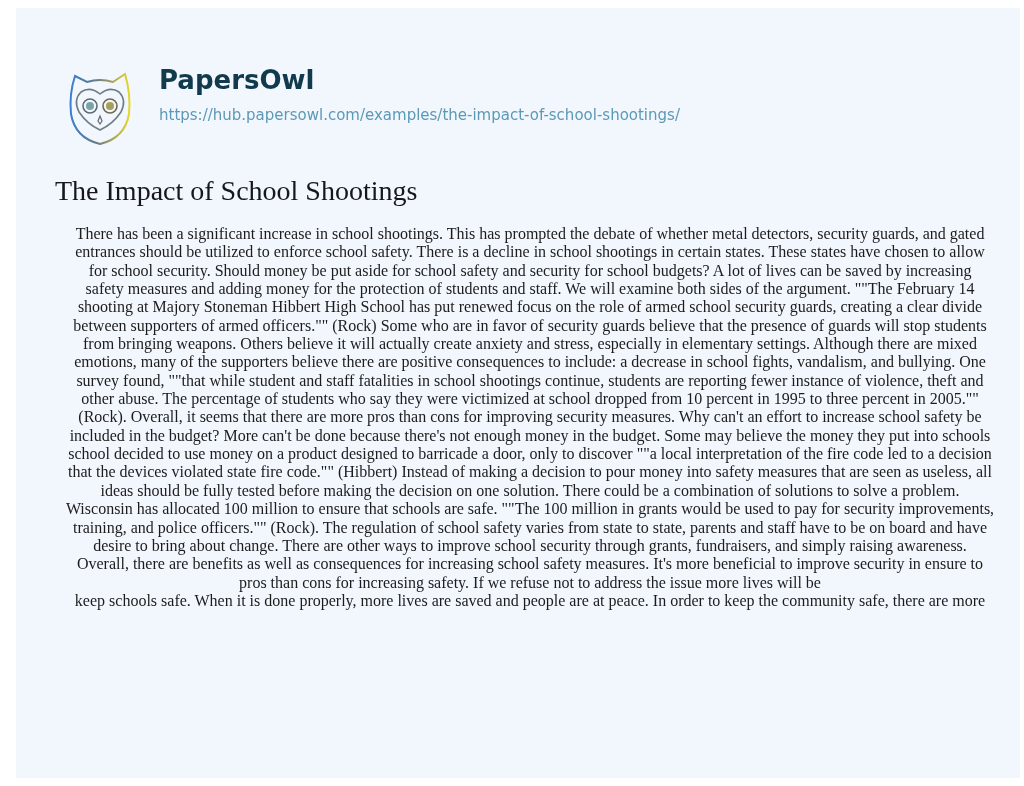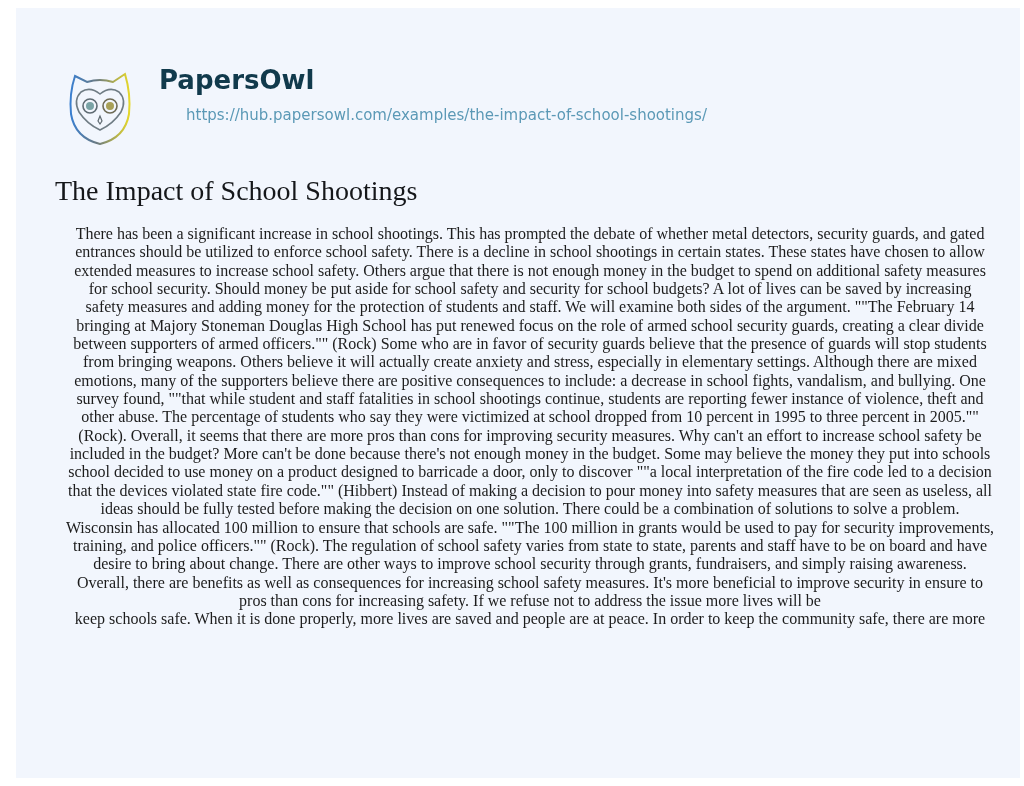--- a/index.html
+++ b/index.html
@@ -48,21 +48,20 @@
     .url {
       position: absolute;
       left: 143px;
       top: 96px;
       font-family: "DejaVu Sans", sans-serif;
       font-size: 15px;
       color: #5b99b6;
       line-height: 22px;
       text-decoration: none;
       white-space: nowrap;
-      margin-left: 27px;
     }
     .title {
       position: absolute;
       left: 39px;
       top: 163px;
       margin: 0;
       font-family: Liberation Serif, serif;
       font-weight: normal;
       font-size: 28px;
       color: #15171a;
@@ -114,24 +113,23 @@
     </div>
     <div class="brand">PapersOwl</div>
     <a class="url">https://hub.papersowl.com/examples/the-impact-of-school-shootings/</a>
   </div>
 
   <h1 class="title">The Impact of School Shootings</h1>
 
   <p class="body-text">
     <span class="ln">There has been a significant increase in school shootings. This has prompted the debate of whether metal detectors, security guards, and gated</span>
     <span class="ln">entrances should be utilized to enforce school safety. There is a decline in school shootings in certain states. These states have chosen to allow</span>
-    <span class="ln">extended measures to increase school safety. Others argue that there is not enough money in the budget to spend on additional safety measures</span>
     <span class="ln">for school security. Should money be put aside for school safety and security for school budgets? A lot of lives can be saved by increasing</span>
     <span class="ln">safety measures and adding money for the protection of students and staff. We will examine both sides of the argument. ""The February 14</span>
-    <span class="ln">bringing at Majory Stoneman Douglas High School has put renewed focus on the role of armed school security guards, creating a clear divide</span>
+    <span class="ln">shooting at Majory Stoneman Hibbert High School has put renewed focus on the role of armed school security guards, creating a clear divide</span>
     <span class="ln">between supporters of armed officers."" (Rock) Some who are in favor of security guards believe that the presence of guards will stop students</span>
     <span class="ln">from bringing weapons. Others believe it will actually create anxiety and stress, especially in elementary settings. Although there are mixed</span>
     <span class="ln">emotions, many of the supporters believe there are positive consequences to include: a decrease in school fights, vandalism, and bullying. One</span>
     <span class="ln">survey found, ""that while student and staff fatalities in school shootings continue, students are reporting fewer instance of violence, theft and</span>
     <span class="ln">other abuse. The percentage of students who say they were victimized at school dropped from 10 percent in 1995 to three percent in 2005.""</span>
     <span class="ln">(Rock). Overall, it seems that there are more pros than cons for improving security measures. Why can't an effort to increase school safety be</span>
     <span class="ln">included in the budget? More can't be done because there's not enough money in the budget. Some may believe the money they put into schools</span>
     <span class="ln">school decided to use money on a product designed to barricade a door, only to discover ""a local interpretation of the fire code led to a decision</span>
     <span class="ln">that the devices violated state fire code."" (Hibbert) Instead of making a decision to pour money into safety measures that are seen as useless, all</span>
     <span class="ln">ideas should be fully tested before making the decision on one solution. There could be a combination of solutions to solve a problem.</span>

